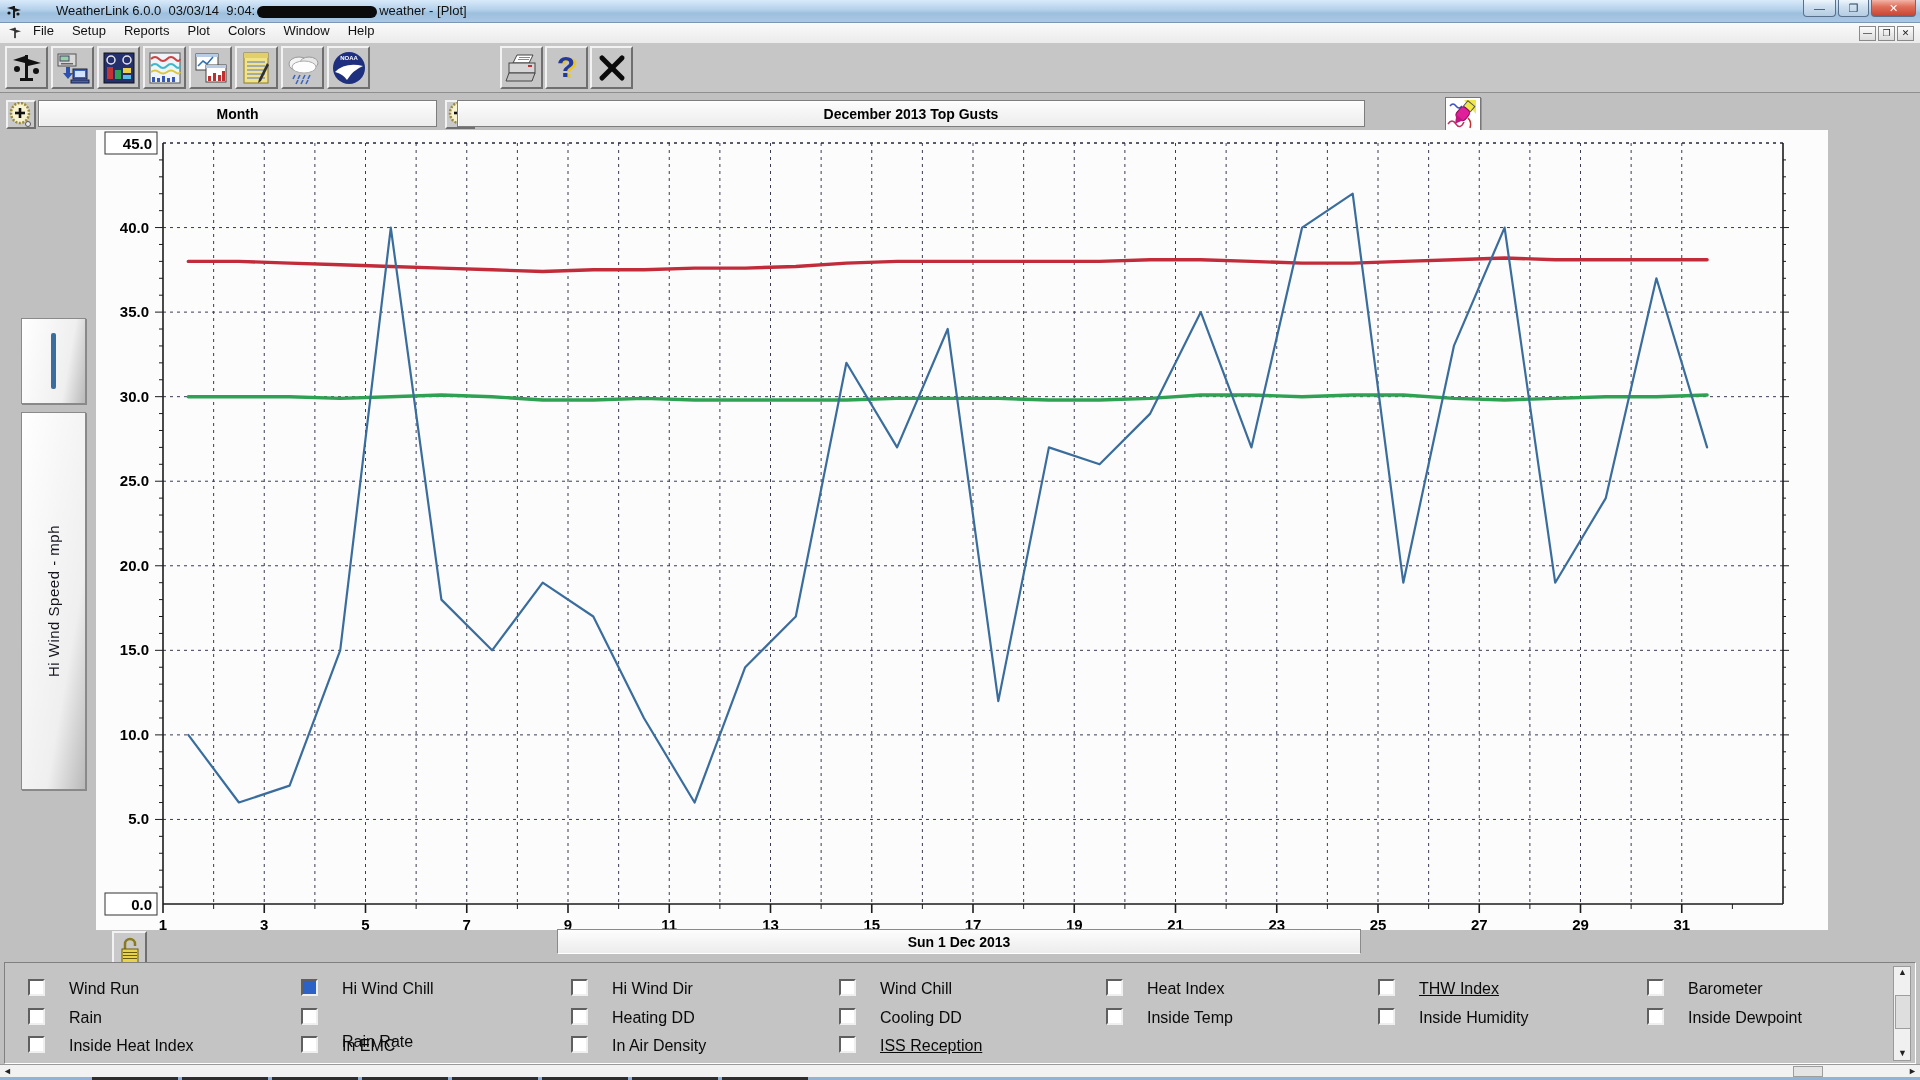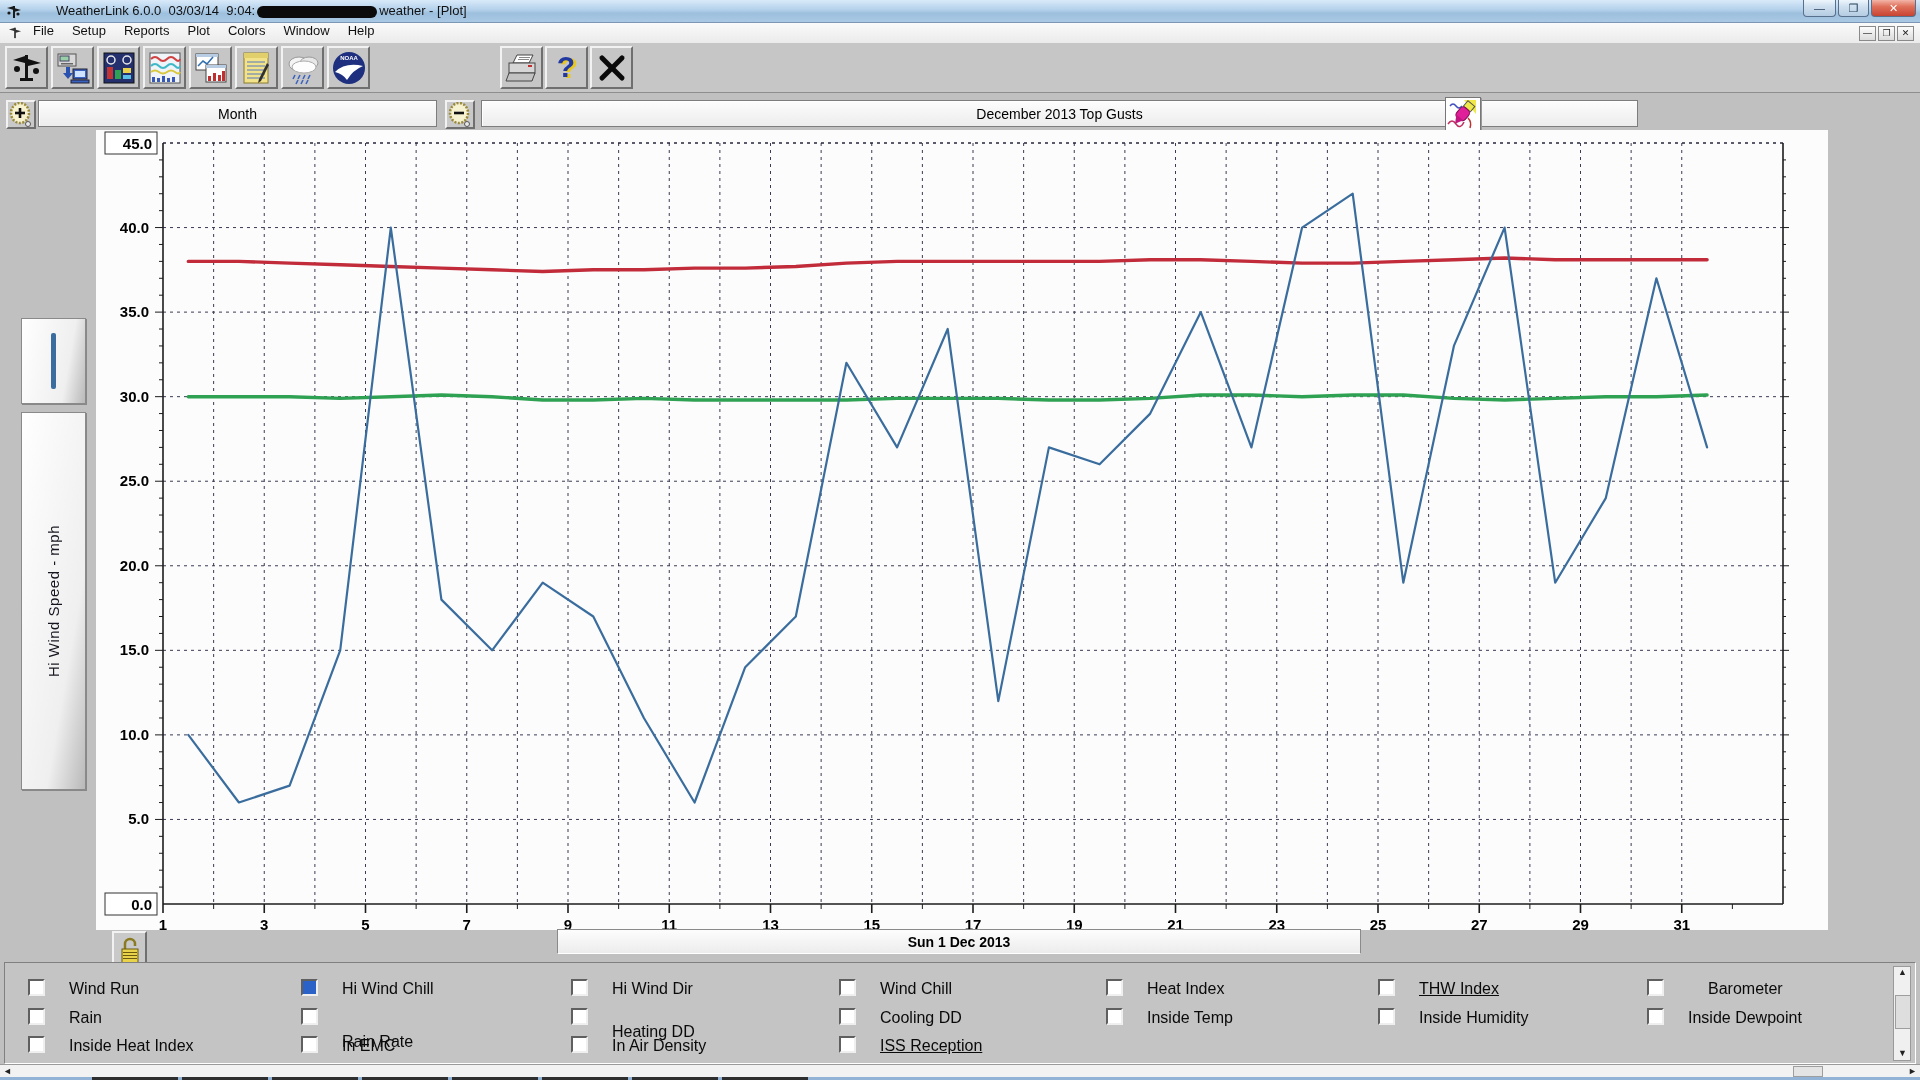--- a/index.html
+++ b/index.html
@@ -29,21 +29,21 @@
   .tbtn{position:absolute;top:3px;width:43px;height:43px;background:#c6c6c6;
     border-top:2px solid #f2f2f2;border-left:2px solid #f2f2f2;
     border-right:2px solid #6f6f6f;border-bottom:2px solid #6f6f6f;box-sizing:border-box;
     display:flex;align-items:center;justify-content:center}
   
   .zoombtn{width:30px;height:29px;background:#c9c9c9;
     border-top:2px solid #f2f2f2;border-left:2px solid #f2f2f2;
     border-right:2px solid #6f6f6f;border-bottom:2px solid #6f6f6f;box-sizing:border-box;
     display:flex;align-items:center;justify-content:center}
   .fieldbar{background:linear-gradient(#fdfdfd,#ececec);border:1px solid #7d7d7d;
-    box-shadow:inset 1px 1px 0 #ffffff;font-weight:normal;font-size:14px;color:#000;
+    box-shadow:inset 1px 1px 0 #ffffff;font-weight:bold;font-size:14px;color:#000;
     display:flex;align-items:center;justify-content:center;box-sizing:border-box}
   
   #plotpanel{left:96px;top:130px;width:1732px;height:800px;background:#fcfcfc}
   
   .sidebox{background:linear-gradient(100deg,#ffffff,#efefef 70%,#b9b9b9);
     border:1px solid #8a8a8a;box-shadow:1px 1px 0 #888;box-sizing:border-box;
     display:flex;align-items:center;justify-content:center}
   #seriesLabel{writing-mode:vertical-rl;transform:rotate(180deg);
     font-size:15px;color:#15151f;letter-spacing:.5px;white-space:nowrap}
   
@@ -249,21 +249,21 @@
 <div class="abs fieldbar" style="left:38px;top:100px;width:399px;height:27px">
   <span>Month</span>
 </div>
 <div class="abs zoombtn" style="left:445px;top:100px">
   <svg width="24" height="26" viewBox="0 0 24 26">
     <ellipse cx="11" cy="11" rx="9" ry="10" fill="#f7f2cf" stroke="#9a8a3a" stroke-width="2.5" stroke-dasharray="2 1.5"></ellipse>
     <line x1="6" y1="11" x2="16" y2="11" stroke="#111" stroke-width="2.6"></line>
     <circle cx="19" cy="22" r="2.5" fill="#e8e8e8" stroke="#555"></circle>
   </svg>
 </div>
-<div class="abs fieldbar" style="left:481px;top:100px;width:1157px;height:27px">
+<div class="abs fieldbar" style="left:457px;top:100px;width:908px;height:27px">
   <span>December 2013 Top Gusts</span>
 </div>
 <div class="abs" style="left:1445px;top:97px;width:34px;height:34px;background:#fff;border:1px solid #777;box-shadow:1px 1px 0 #999">
   <svg width="32" height="32" viewBox="0 0 32 32">
     <polygon points="18,2 30,2 30,16" fill="#f0e84a"></polygon>
     <path d="M2 26 q4 -6 8 0 t8 -2" fill="none" stroke="#c03060" stroke-width="1.5"></path>
     <path d="M4 8 q3 -4 6 0 t6 0" fill="none" stroke="#4050c0" stroke-width="1.5"></path>
     <g transform="rotate(40 16 16)">
         <rect x="12" y="2" width="9" height="7" fill="#f0e84a" stroke="#555"></rect>
         <rect x="11" y="9" width="11" height="13" rx="4" fill="#e0209a" stroke="#801050"></rect>
@@ -502,39 +502,39 @@
     <div class="cblabel" style="left: 64px; top: 74px;">Inside Heat Index</div>
     <div class="cbox" style="left: 296px; top: 16px; background: rgb(42, 98, 200);"></div>
     <div class="cblabel" style="left: 337px; top: 17px;">Hi Wind Chill</div>
     <div class="cbox" style="left: 296px; top: 45px;"></div>
     <div class="cblabel" style="left: 337px; top: 46px; margin-top: 24px;">Rain Rate</div>
     <div class="cbox" style="left: 296px; top: 73px;"></div>
     <div class="cblabel" style="left: 337px; top: 74px;">In EMC</div>
     <div class="cbox" style="left: 566px; top: 16px;"></div>
     <div class="cblabel" style="left: 607px; top: 17px;">Hi Wind Dir</div>
     <div class="cbox" style="left: 566px; top: 45px;"></div>
-    <div class="cblabel" style="left: 607px; top: 60px;">Heating DD</div>
+    <div class="cblabel" style="left: 607px; top: 46px;">Heating DD</div>
     <div class="cbox" style="left: 566px; top: 73px;"></div>
     <div class="cblabel" style="left: 607px; top: 74px;">In Air Density</div>
     <div class="cbox" style="left: 834px; top: 16px;"></div>
     <div class="cblabel" style="left: 875px; top: 17px;">Wind Chill</div>
     <div class="cbox" style="left: 834px; top: 45px;"></div>
     <div class="cblabel" style="left: 875px; top: 46px;">Cooling DD</div>
     <div class="cbox" style="left: 834px; top: 73px;"></div>
     <div class="cblabel" style="left: 875px; top: 74px; text-decoration: underline;">ISS Reception</div>
     <div class="cbox" style="left: 1101px; top: 16px;"></div>
     <div class="cblabel" style="left: 1142px; top: 17px;">Heat Index</div>
     <div class="cbox" style="left: 1101px; top: 45px;"></div>
     <div class="cblabel" style="left: 1142px; top: 46px; text-align: center;">Inside Temp</div>
     <div class="cbox" style="left: 1373px; top: 16px;"></div>
     <div class="cblabel" style="left: 1414px; top: 17px; text-decoration: underline;">THW Index</div>
     <div class="cbox" style="left: 1373px; top: 45px;"></div>
     <div class="cblabel" style="left: 1414px; top: 46px;">Inside Humidity</div>
     <div class="cbox" style="left: 1642px; top: 16px;"></div>
-    <div class="cblabel" style="left: 1683px; top: 17px; margin-left: 20px;">Barometer</div>
+    <div class="cblabel" style="left: 1683px; top: 17px;">Barometer</div>
     <div class="cbox" style="left: 1642px; top: 45px;"></div>
     <div class="cblabel" style="left: 1683px; top: 46px;">Inside Dewpoint</div>
   </div>
 
 <div class="abs" id="vscroll">
   <div class="sArrow" style="left:4px;top:-1px">▲</div>
   <div id="vthumb"></div>
   <div class="sArrow" style="left:4px;top:80px">▼</div>
 </div>
 

